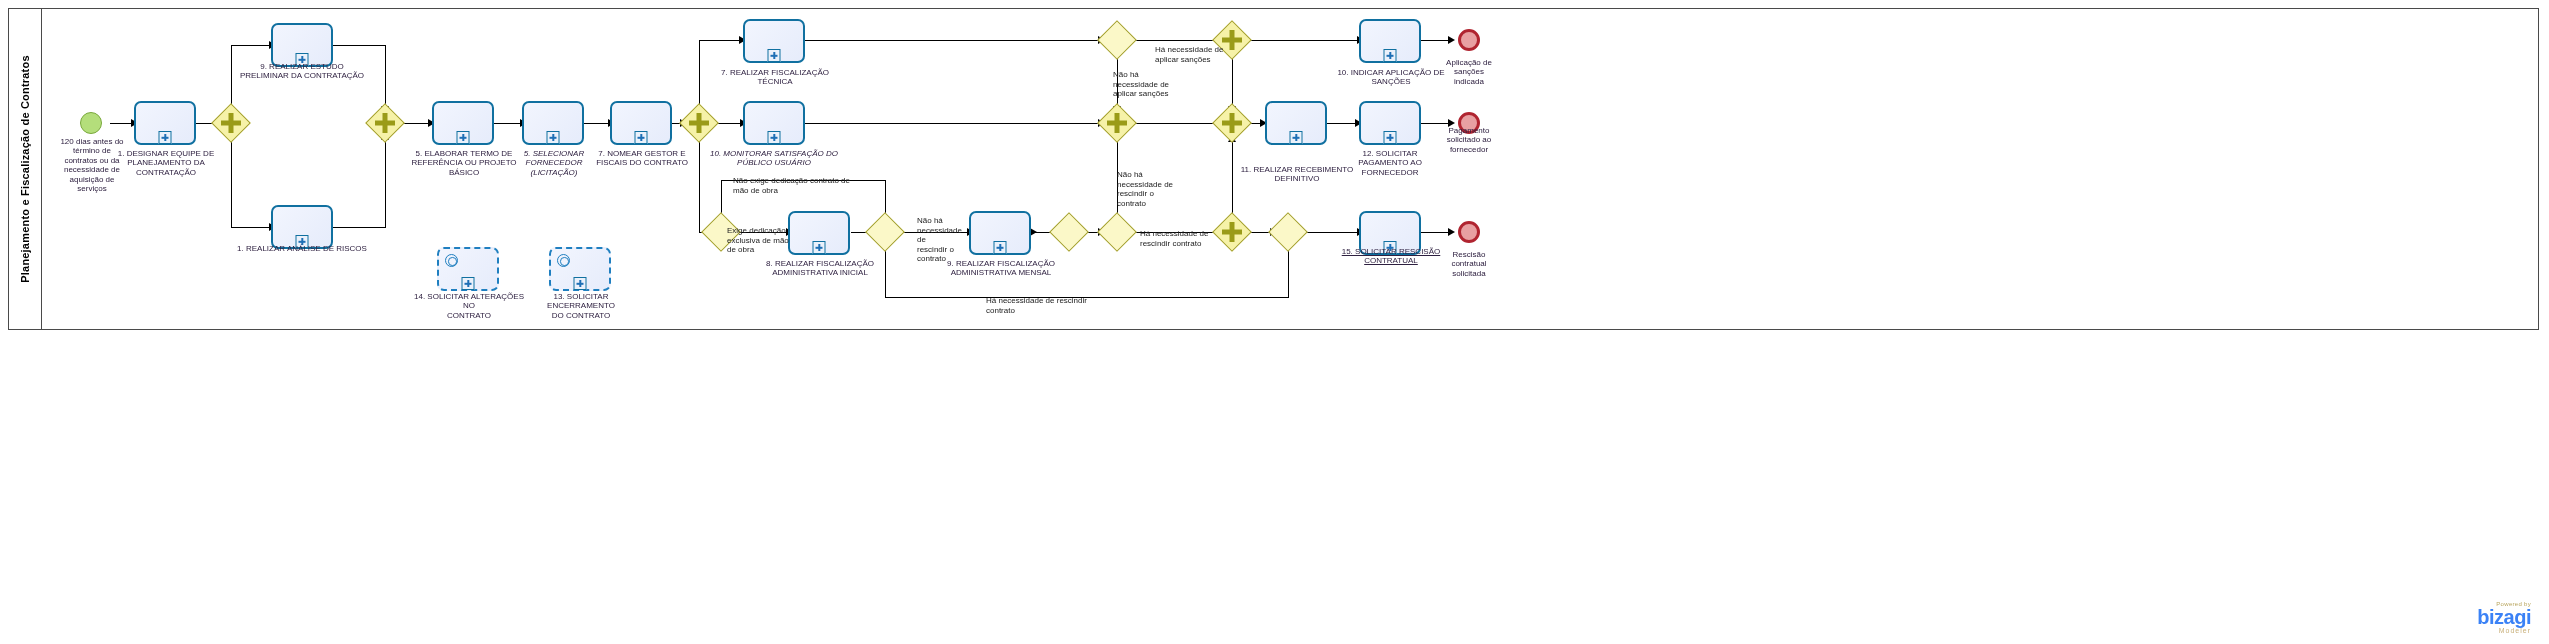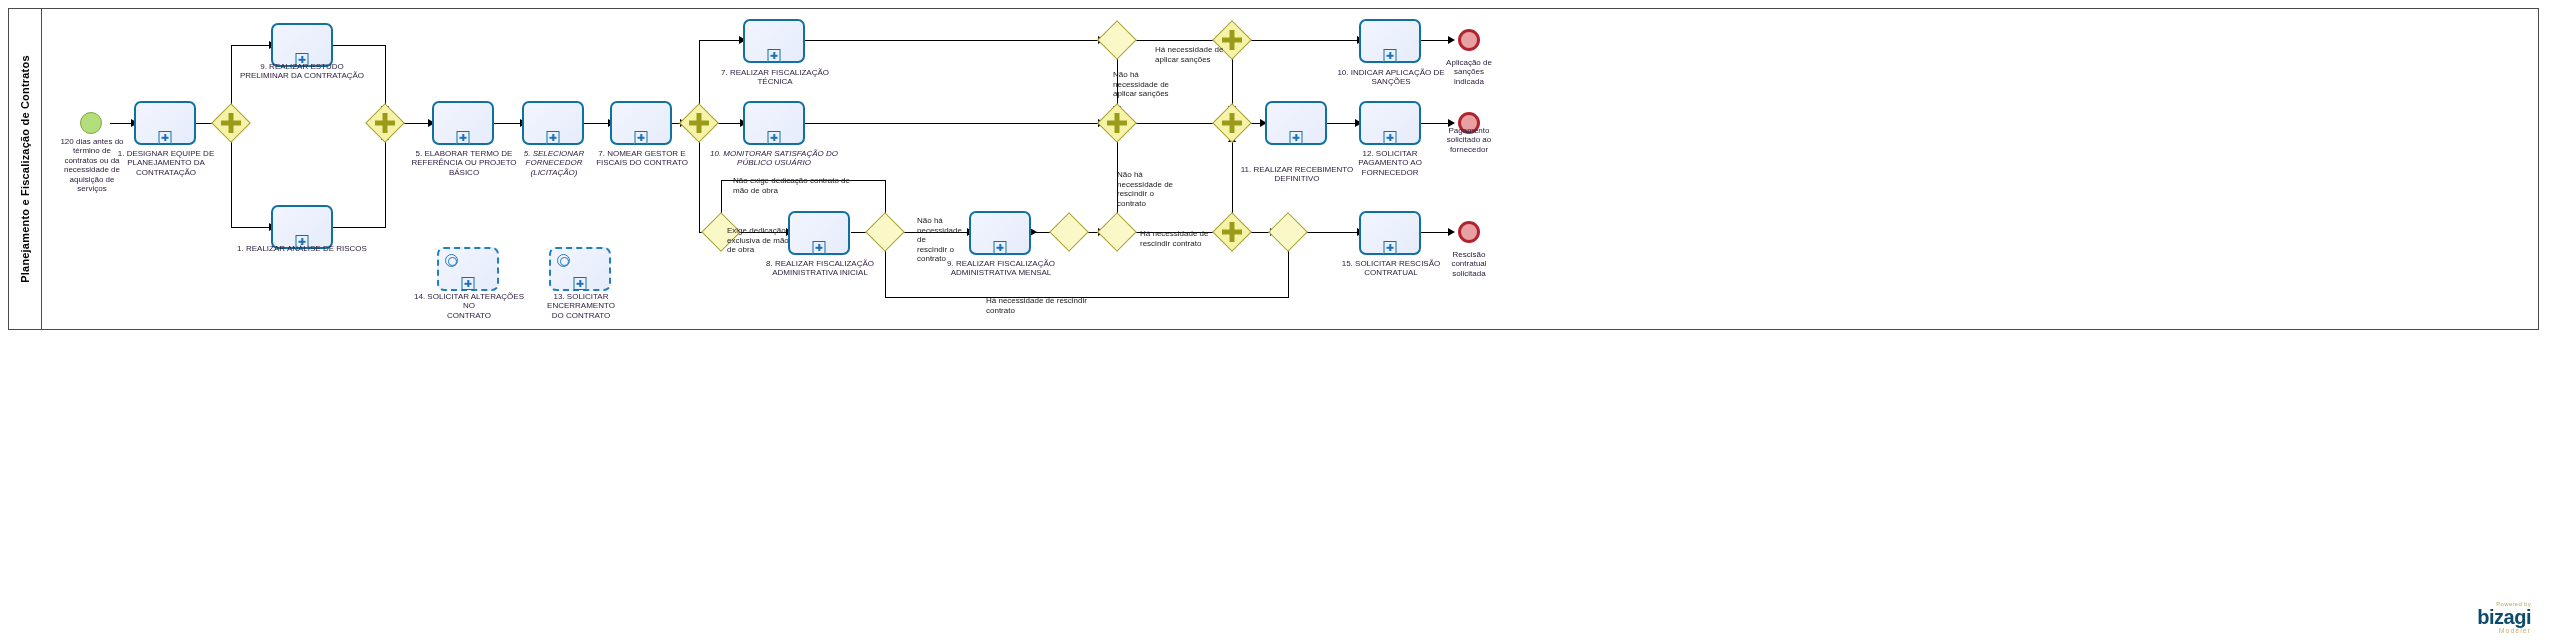--- a/index.html
+++ b/index.html
@@ -46,21 +46,21 @@
   .arw{position:absolute;width:0;height:0;}
   .arw.r{border-top:4px solid transparent;border-bottom:4px solid transparent;border-left:7px solid #000;}
   .arw.d{border-left:4px solid transparent;border-right:4px solid transparent;border-top:7px solid #000;}
   .arw.u{border-left:4px solid transparent;border-right:4px solid transparent;border-bottom:7px solid #000;}
 
   .flow-label{position:absolute;font-size:8px;line-height:9.6px;color:#222;white-space:pre-line;}
 
   
   .wm{position:absolute;right:18px;bottom:10px;text-align:right;}
   .wm-top{font-size:6px;color:#b9a55e;letter-spacing:.3px;}
-  .wm-main{font-size:20px;font-weight:bold;color:#0c4a6e;letter-spacing:-.5px;line-height:20px;}
+  .wm-main{font-size:20px;font-weight:bold;color:#3b82f6;letter-spacing:-.5px;line-height:20px;}
   .wm-sub{font-size:7px;color:#c9b07a;letter-spacing:1px;}
 </style>
 </head>
 <body>
 
 <div id="canvas">
 
   <div class="pool"></div>
   <div class="pool-header">
     <div class="pool-title">Planejamento e Fiscalização de Contratos</div>
@@ -325,21 +325,21 @@
   <div class="task subproc" style="left:437px;top:247px;">
     <div class="ev-marker"></div>
     <div class="plus-marker"></div>
   </div>
   <div class="task-label" style="left:410px;top:292px;width:118px;">14. SOLICITAR ALTERAÇÕES NO
 CONTRATO</div>
 
   <div class="task" style="left:1359px;top:211px;">
     <div class="plus-marker"></div>
   </div>
-  <div class="task-label" style="left:1334px;top:259px;width:114px;">15. SOLICITAR RESCISÃO
+  <div class="task-label" style="left:1334px;top:247px;width:114px;text-decoration:underline;">15. SOLICITAR RESCISÃO
 CONTRATUAL</div>
 
   <div class="task" style="left:1359px;top:19px;">
     <div class="plus-marker"></div>
   </div>
   <div class="task-label" style="left:1332px;top:68px;width:118px;">10. INDICAR APLICAÇÃO DE
 SANÇÕES</div>
 
   <div class="flow-label" style="left:733px;top:176px;width:118px;">Não exige dedicação contrato de
 mão de obra</div>

